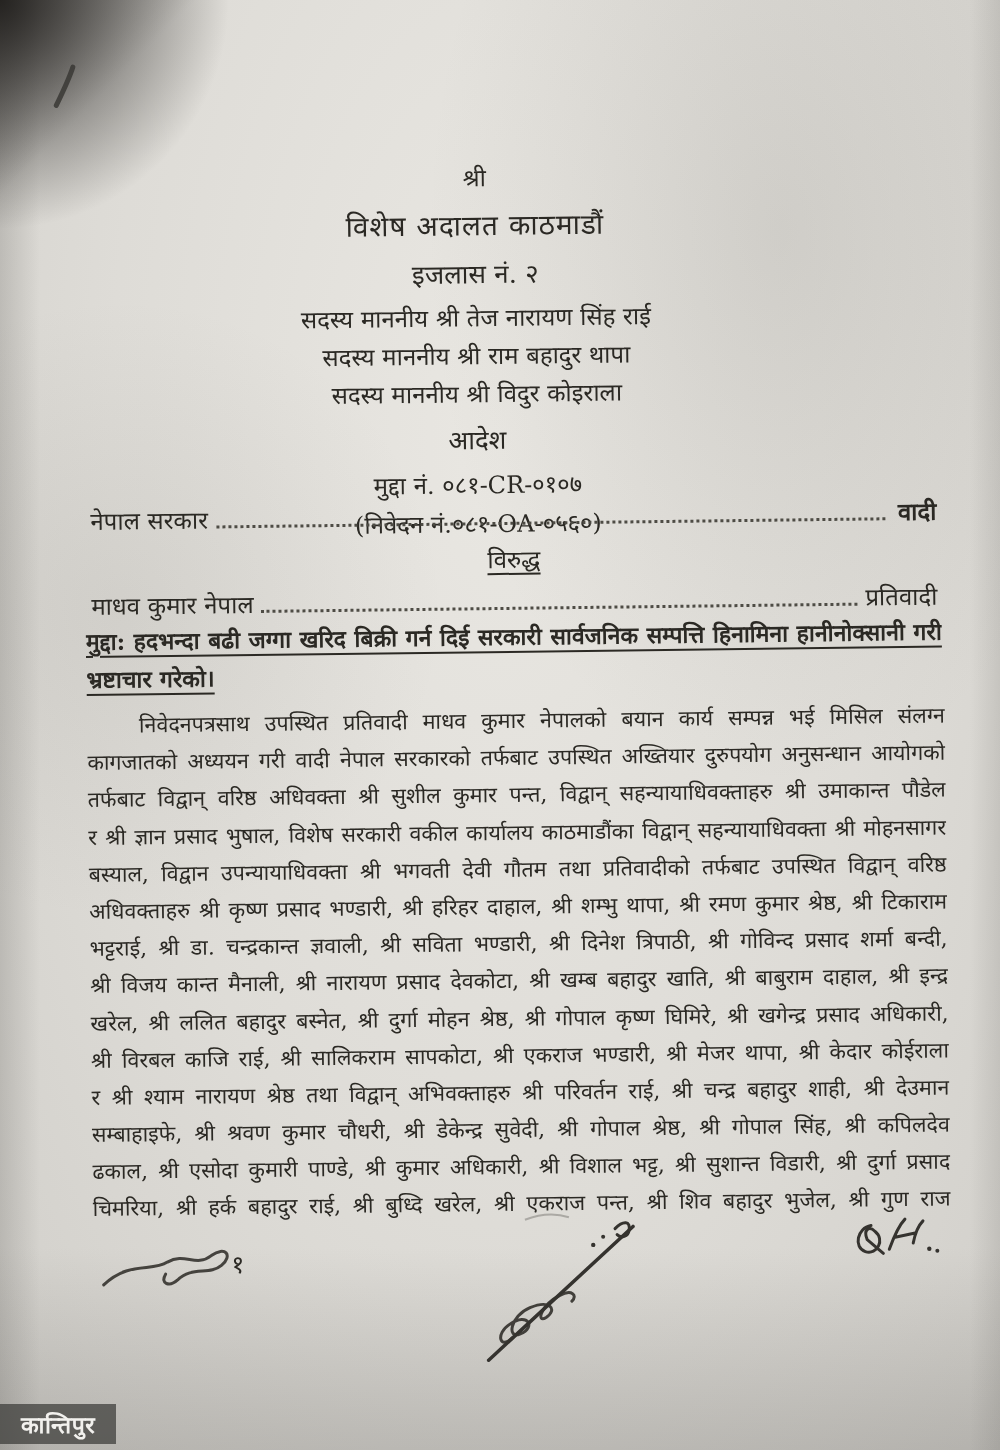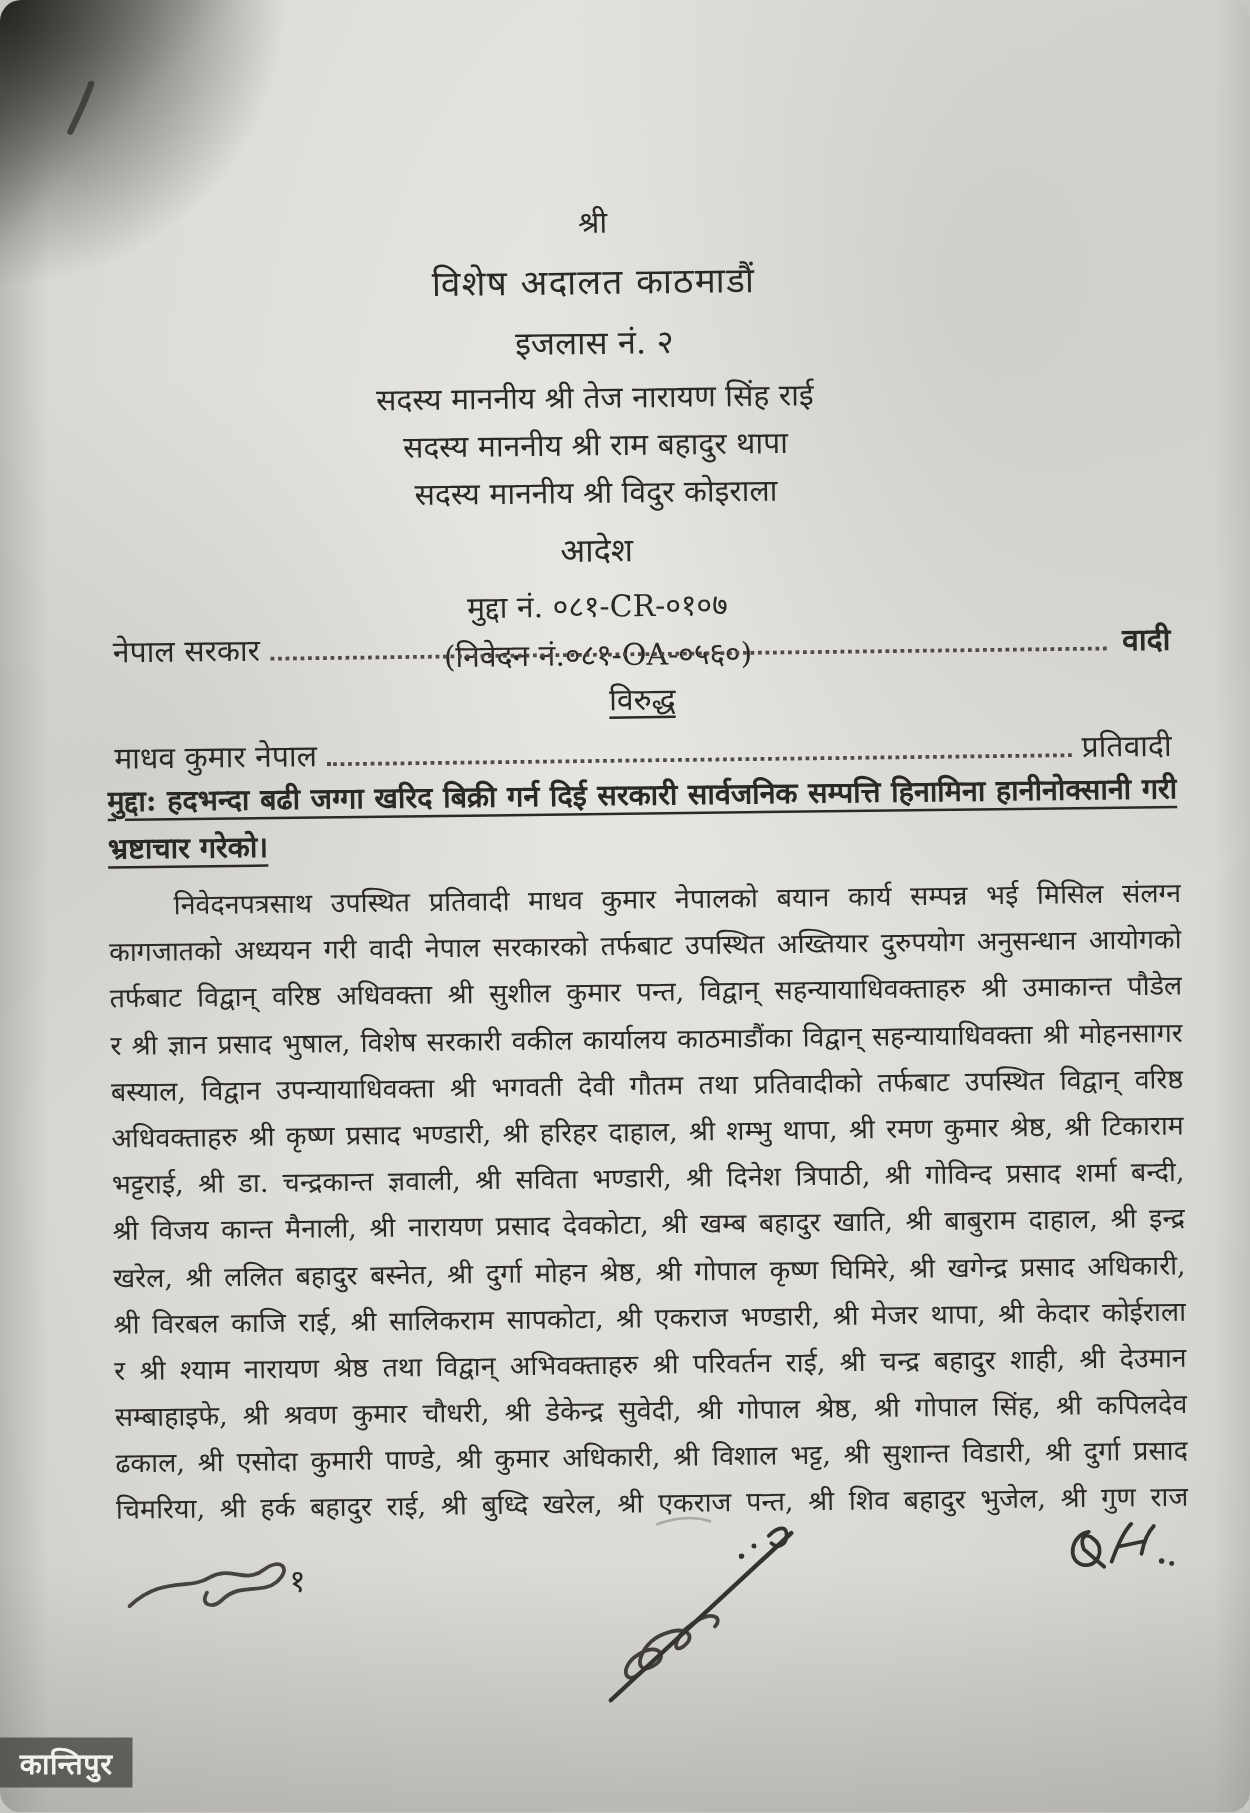--- a/index.html
+++ b/index.html
@@ -13,21 +13,20 @@
     background:
       radial-gradient(circle at 0% 0%, rgba(25,23,21,0.88), rgba(25,23,21,0) 13%),
       linear-gradient(135deg, rgba(45,43,40,0.45) 0%, rgba(45,43,40,0) 8%),
       linear-gradient(90deg, rgba(90,88,84,0.22) 0%, rgba(90,88,84,0) 4%),
       linear-gradient(270deg, rgba(90,88,84,0.15) 0%, rgba(90,88,84,0) 3%),
       linear-gradient(0deg, rgba(105,103,99,0.28) 0%, rgba(105,103,99,0) 14%),
       radial-gradient(ellipse at 78% 16%, rgba(118,116,110,0.16), transparent 32%),
       radial-gradient(ellipse at 12% 42%, rgba(118,116,110,0.12), transparent 26%),
       radial-gradient(ellipse at 50% 30%, #e9e7e2 0%, #dedcd7 55%, #d1cfca 100%);
     color:#2b2924;
-    border-radius:17px;
   }
   .content{position:absolute;inset:0;transform:rotate(-0.7deg);transform-origin:50% 45%;}
 
   .header{position:absolute;left:0;right:40px;top:160px;text-align:center;}
   .salutation{font-size:24px;}
   .court-name{font-size:28px;margin-top:12px;letter-spacing:1px;}
   .bench{font-size:26px;margin-top:12px;}
   .member{font-size:24px;line-height:38px;}
   .members{margin-top:8px;}
   .order-title{font-size:26px;margin-top:8px;}
@@ -48,21 +47,21 @@
   .body-line{height:37.2px;line-height:37.2px;text-align:justify;text-align-last:justify;overflow:hidden;}
   .body-line.indent{padding-left:52px;}
 
   .page-number{position:absolute;left:224px;top:1243px;font-size:25px;}
 
   .sig{position:absolute;}
   .sig svg{display:block;}
   .pen-mark{position:absolute;left:52px;top:52px;}
 
   .watermark{
-    position:absolute;left:0;bottom:20px;width:106px;height:40px;
+    position:absolute;left:0;bottom:6px;width:116px;height:40px;
     background:rgba(58,58,56,0.72);
     display:flex;align-items:center;justify-content:center;
   }
   .watermark-label{color:#f2f1ee;font-size:23px;font-weight:bold;letter-spacing:0.5px;}
 </style>
 </head>
 <body>
 
 <div class="sheet">
   <div class="content">

